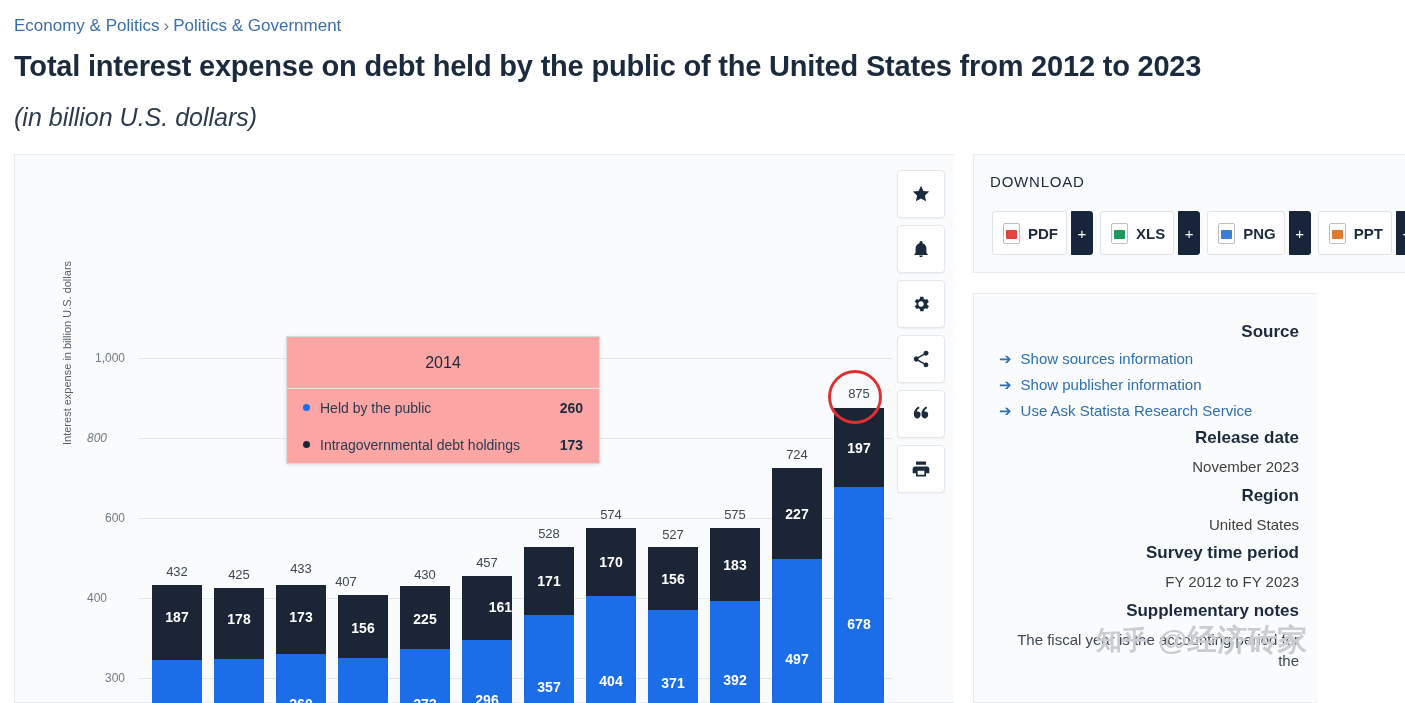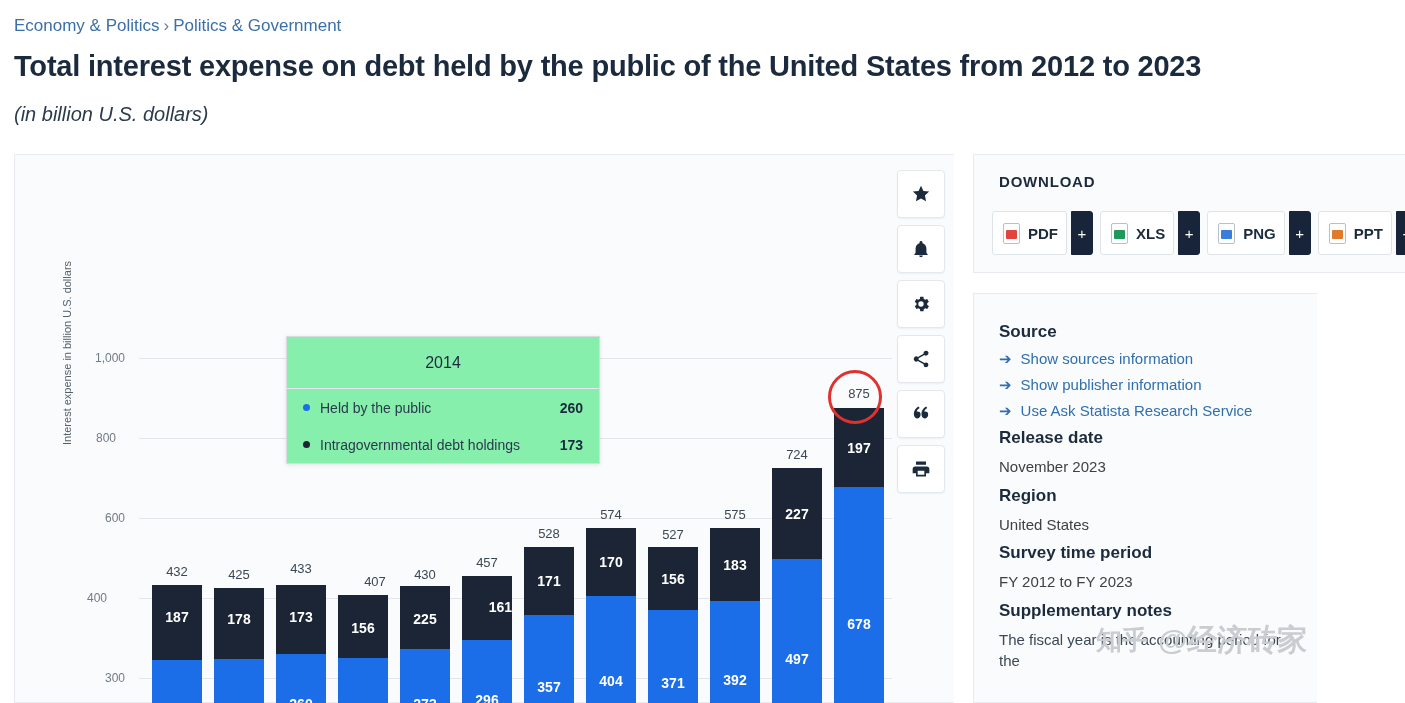--- a/index.html
+++ b/index.html
@@ -34,21 +34,21 @@
     left: 14px; top: 50px;
     font-size: 29px;
     font-weight: bold;
     color: #1b2a3c;
     letter-spacing: -0.2px;
     white-space: nowrap;
   }
   .page-subtitle {
     position: absolute;
     left: 14px; top: 103px;
-    font-size: 20px;
+    font-size: 25px;
     font-style: italic;
     color: #2b3a4c;
   }
 
   
   .chart-panel {
     position: absolute;
     left: 14px; top: 154px;
     width: 940px; height: 549px;
     background: #fafbfc;
@@ -129,21 +129,21 @@
     width: 54px; height: 54px;
     border: 3px solid #e03131;
     border-radius: 50%;
   }
 
   
   .tooltip {
     position: absolute;
     left: 271px; top: 181px;
     width: 314px;
-    background: #86efac;
+    background: #fca5a5;
     border: 1px solid #d7dce1;
     box-shadow: 0 1px 4px rgba(0,0,0,0.10);
   }
   .tooltip-head {
     height: 52px;
     border-bottom: 1px solid #e4e8ec;
     display: flex;
     align-items: center;
     justify-content: center;
     font-size: 16px;
@@ -188,23 +188,23 @@
   .download-card {
     position: absolute;
     left: 973px; top: 154px;
     width: 432px; height: 119px;
     background: #fafbfc;
     border: 1px solid #e7eaee;
     border-right: none;
   }
   .download-title {
     position: absolute;
-    left: 25px; top: 18px;
+    left: 16px; top: 18px;
     font-size: 15px;
-    font-weight: bold;
+    font-weight: normal;
     color: #1b2a3c;
     letter-spacing: 0.8px;
   }
   .dl-row {
     position: absolute;
     left: 18px; top: 56px;
     display: flex;
     gap: 3px;
   }
   .dl-btn {
@@ -255,20 +255,21 @@
   }
 
   
   .info-card {
     position: absolute;
     left: 973px; top: 293px;
     width: 344px; height: 410px;
     background: #fafbfc;
     border: 1px solid #e7eaee;
     border-right: none;
+    text-align: right;
   }
   .info-card .inner { position: absolute; left: 25px; top: 28px; right: 18px; }
   .info-h {
     font-size: 17px;
     font-weight: bold;
     color: #1b2a3c;
     margin: 0 0 8px 0;
   }
   .info-h.spaced { margin-top: 7px; }
   .info-p {
@@ -328,21 +329,21 @@
 
       <div class="y-axis-title">Interest expense in billion U.S. dollars</div>
 
       <div class="gridline" style="top:203px;"></div>
       <div class="gridline" style="top:283px;"></div>
       <div class="gridline" style="top:363px;"></div>
       <div class="gridline" style="top:443px;"></div>
       <div class="gridline" style="top:523px;"></div>
 
       <div class="ytick" style="left:66px; top:196px;">1,000</div>
-      <div class="ytick" style="left:57px; top:276px;">800</div>
+      <div class="ytick" style="left:48px; top:276px;font-style:italic;">800</div>
       <div class="ytick" style="left:66px; top:356px;">600</div>
       <div class="ytick" style="left:48px; top:436px;">400</div>
       <div class="ytick" style="left:66px; top:516px;">300</div>
 
       <div class="bar" style="left:137px; top:0; height:603px;">
         <div class="seg-bottom" style="height:98px;"></div>
         <div class="seg-top" style="bottom:98px; height:75px;"></div>
       </div>
       <div class="seg-label" style="left:137px; top:546px;">245</div>
       <div class="seg-label" style="left:137px; top:454px;">187</div>
@@ -363,21 +364,21 @@
       <div class="seg-label" style="left:261px; top:541px;">260</div>
       <div class="seg-label" style="left:261px; top:454px;">173</div>
       <div class="total-label" style="left:256px; top:406px;">433</div>
 
       <div class="bar" style="left:323px; top:0; height:603px;">
         <div class="seg-bottom" style="height:100px;"></div>
         <div class="seg-top" style="bottom:100px; height:63px;"></div>
       </div>
       <div class="seg-label" style="left:323px; top:545px;">251</div>
       <div class="seg-label" style="left:323px; top:465px;">156</div>
-      <div class="total-label" style="left:330px; top:419px;">407</div>
+      <div class="total-label" style="left:301px; top:419px;">407</div>
 
       <div class="bar" style="left:385px; top:0; height:603px;">
         <div class="seg-bottom" style="height:109px;"></div>
         <div class="seg-top" style="bottom:109px; height:63px;"></div>
       </div>
       <div class="seg-label" style="left:385px; top:541px;">273</div>
       <div class="seg-label" style="left:385px; top:456px;">225</div>
       <div class="total-label" style="left:380px; top:412px;">430</div>
 
       <div class="bar" style="left:447px; top:0; height:603px;">

